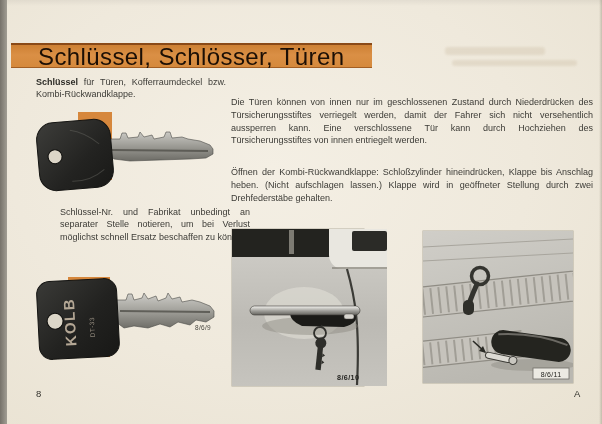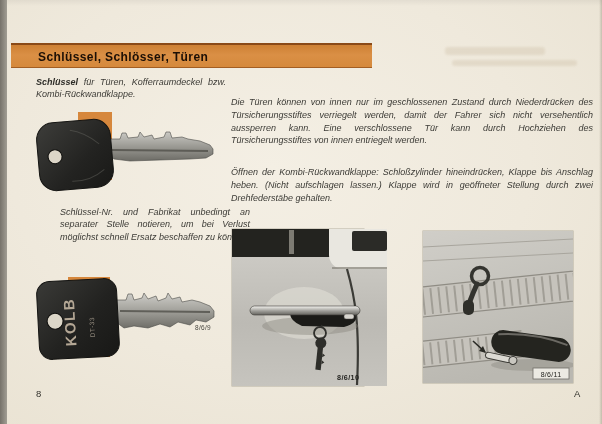--- a/index.html
+++ b/index.html
@@ -25,26 +25,26 @@
   .abs{position:absolute;}
   .title-bar{
     left:11px;top:43px;width:361px;height:25px;
     background:linear-gradient(180deg,#cd8034 0,#da8f45 45%,#d5893c 100%);
     border-top:2px solid #8a4a18;
     border-bottom:1px solid #a35e22;
     box-sizing:border-box;
   }
   .title-bar h1{
     margin:0;padding:1px 0 0 27px;
-    font-size:12px;font-weight:bold;color:#1c0f05;
+    font-size:24px;font-weight:normal;color:#1c0f05;
     letter-spacing:0.4px;line-height:22px;
   }
   .body-text{
     font-size:9px;line-height:12.8px;color:#3c3b36;
-    text-align:justify;margin:0;font-style:italic;
+    text-align:justify;margin:0;
   }
   .left-col-text{width:190px;line-height:12.4px;}
   .bold{font-weight:bold;color:#2e2d28;}
   .fig{overflow:visible;}
   .orange-block{position:absolute;background:#d6873c;}
   .fig svg{position:absolute;left:0;top:0;}
   .fig-label{
     position:absolute;font-size:6.5px;color:#4a4942;letter-spacing:0.3px;
   }
   .footer-num{font-size:9.5px;color:#33322c;}

